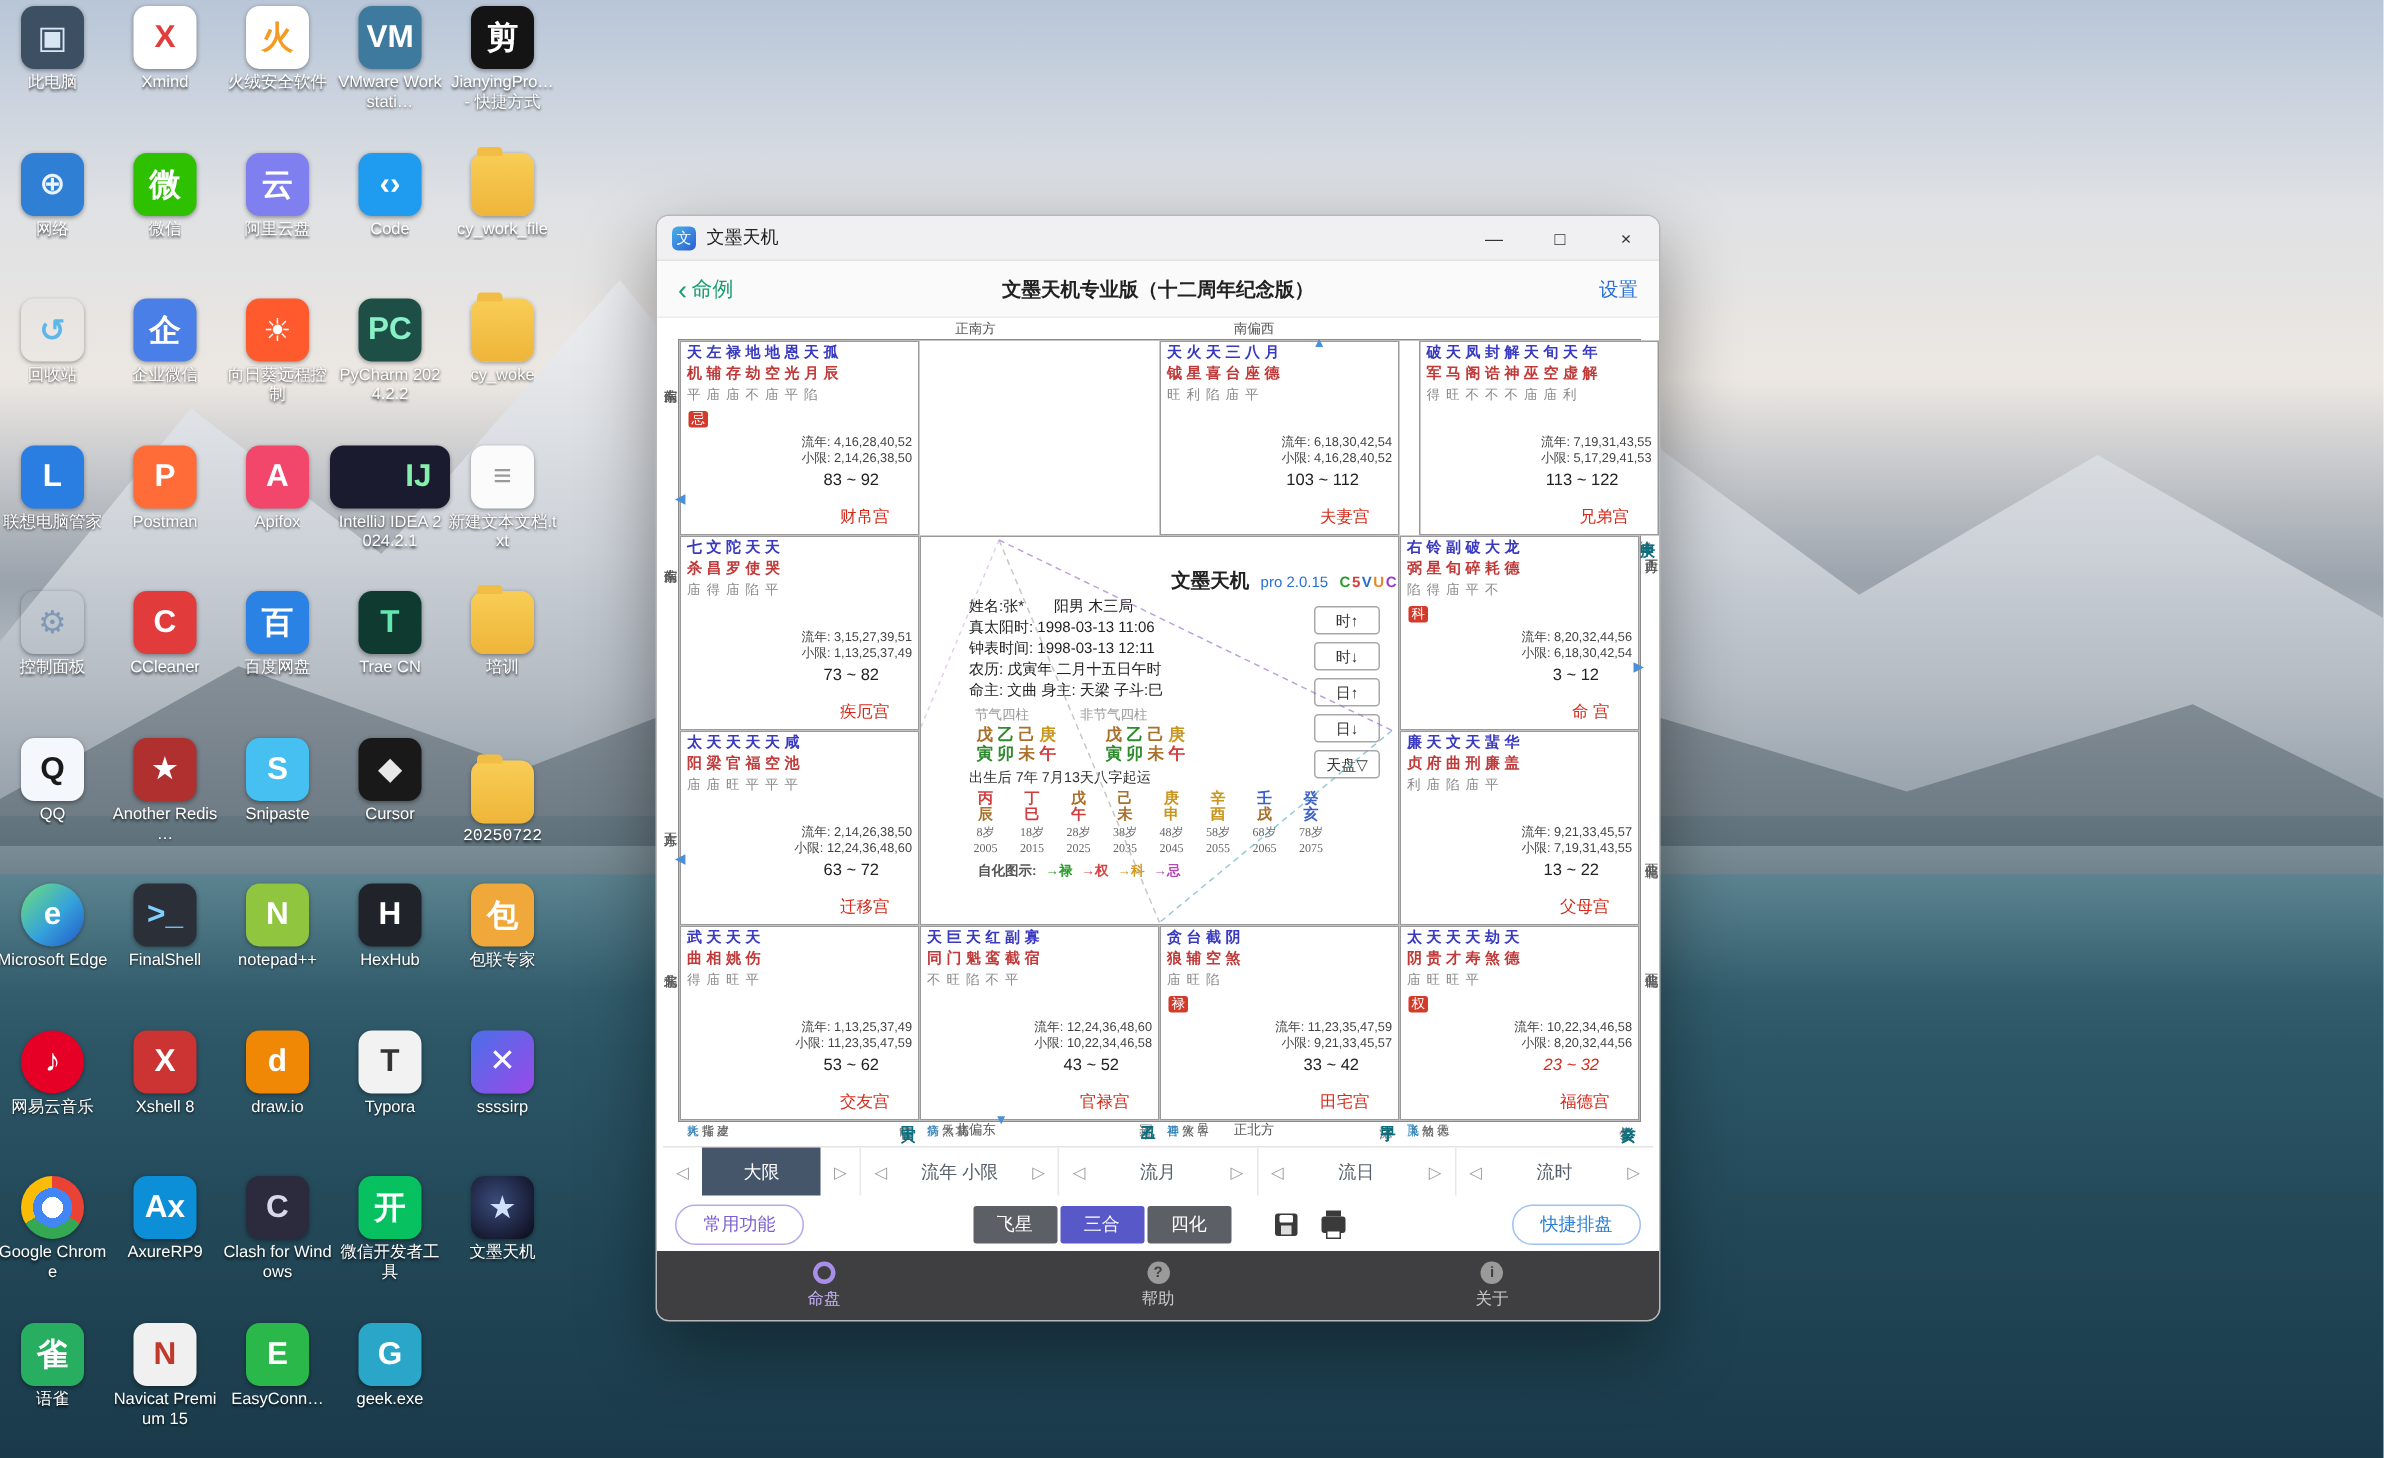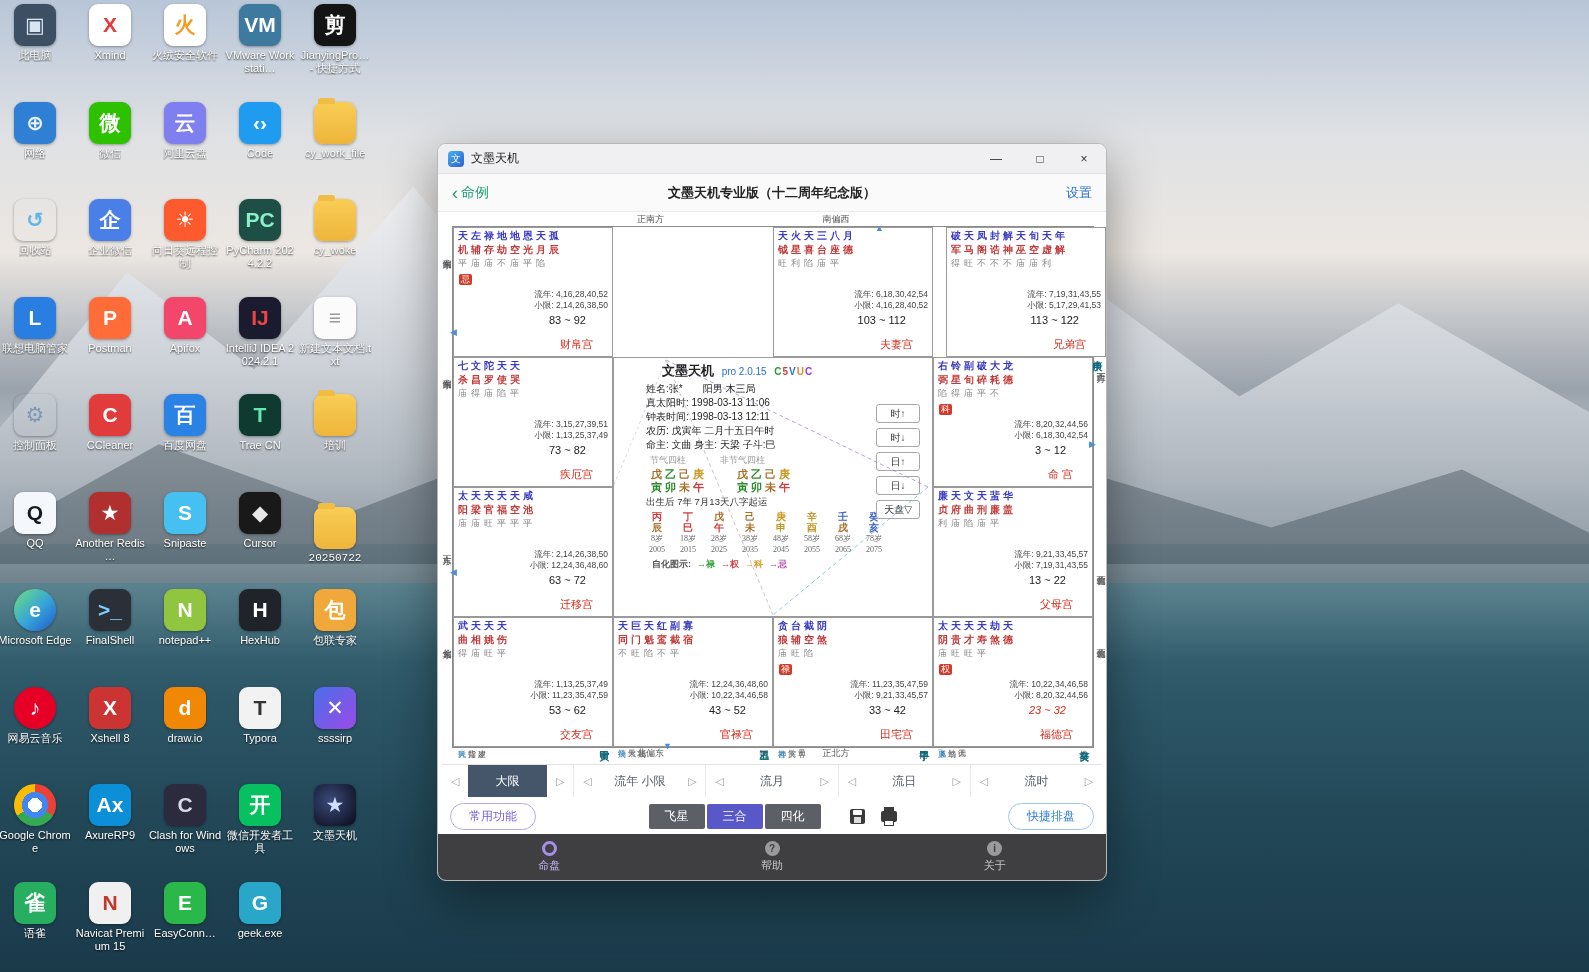--- a/index.html
+++ b/index.html
@@ -73,21 +73,21 @@
   .p-pname{position:absolute;right:19px;bottom:4px;font-size:11px;color:#d42a1a;}
   .p-gods{position:absolute;left:3px;bottom:3px;display:flex;gap:1px;}
   .p-gods span{writing-mode:vertical-rl;text-orientation:upright;font-size:8px;color:#666;line-height:9px;}
   .p-gods span:first-child{color:#2a7fb8;}
   .p-stgz{position:absolute;right:2px;bottom:3px;writing-mode:vertical-rl;text-orientation:upright;line-height:11px;}
   .p-stgz .st{font-size:9px;color:#888;}
   .p-stgz .gz{font-size:10px;color:#0e6e7e;font-weight:bold;}
 
   .center{position:absolute;left:160px;top:130px;width:320px;height:260px;border:1px solid #9a9a9a;
     box-sizing:border-box;background:#fff;z-index:3;}
-  .c-title{text-align:left;margin-top:4px;font-size:13px;color:#222;padding-left:48px;}
+  .c-title{text-align:right;margin-top:20px;font-size:13px;color:#222;padding-left:48px;}
   .c-app{font-weight:bold;}
   .c-ver{font-size:10px;color:#2a6fd6;margin-left:4px;}
   #c-code{font-size:10px;font-weight:bold;margin-left:4px;letter-spacing:1px;}
   #c-info{margin:2px 0 0 32px;font-size:10px;color:#222;line-height:14px;}
   .c-pheads{display:flex;gap:34px;margin:2px 0 0 36px;font-size:9px;color:#999;}
   #c-pillars{display:flex;gap:30px;margin:1px 0 0 36px;}
   .pgroup div{font-size:11px;font-weight:bold;line-height:13px;letter-spacing:1px;}
   .pgroup span{display:inline-block;width:14px;text-align:center;}
   .c-qiyun{margin:2px 0 0 32px;font-size:9.5px;color:#333;}
   #c-dayun{display:flex;gap:5px;margin:2px 0 0 30px;}
@@ -212,21 +212,21 @@
       </div>
       <div class="dicon" style="left: 73px; top: 296.5px;">
         <div class="dicon-img" style="background: rgb(255, 108, 55); color: rgb(255, 255, 255);">P</div>
         <div class="dicon-label">Postman</div>
       </div>
       <div class="dicon" style="left: 148px; top: 296.5px;">
         <div class="dicon-img" style="background: rgb(242, 71, 106); color: rgb(255, 255, 255);">A</div>
         <div class="dicon-label">Apifox</div>
       </div>
       <div class="dicon" style="left: 223px; top: 296.5px;">
-        <div class="dicon-img" style="background: rgb(27, 27, 48); color: #ef4444;">IJ</div>
+        <div class="dicon-img" style="background: rgb(27, 27, 48); color: #86efac; padding-left: 38px;">IJ</div>
         <div class="dicon-label">IntelliJ IDEA 2024.2.1</div>
       </div>
       <div class="dicon" style="left: 298px; top: 296.5px;">
         <div class="dicon-img" style="background: rgb(251, 251, 251); color: rgb(154, 154, 154);">≡</div>
         <div class="dicon-label">新建文本文档.txt</div>
       </div>
       <div class="dicon" style="left: -2px; top: 394px;">
         <div class="dicon-img" style="background: transparent; color: rgb(127, 152, 184);">⚙</div>
         <div class="dicon-label">控制面板</div>
       </div>

